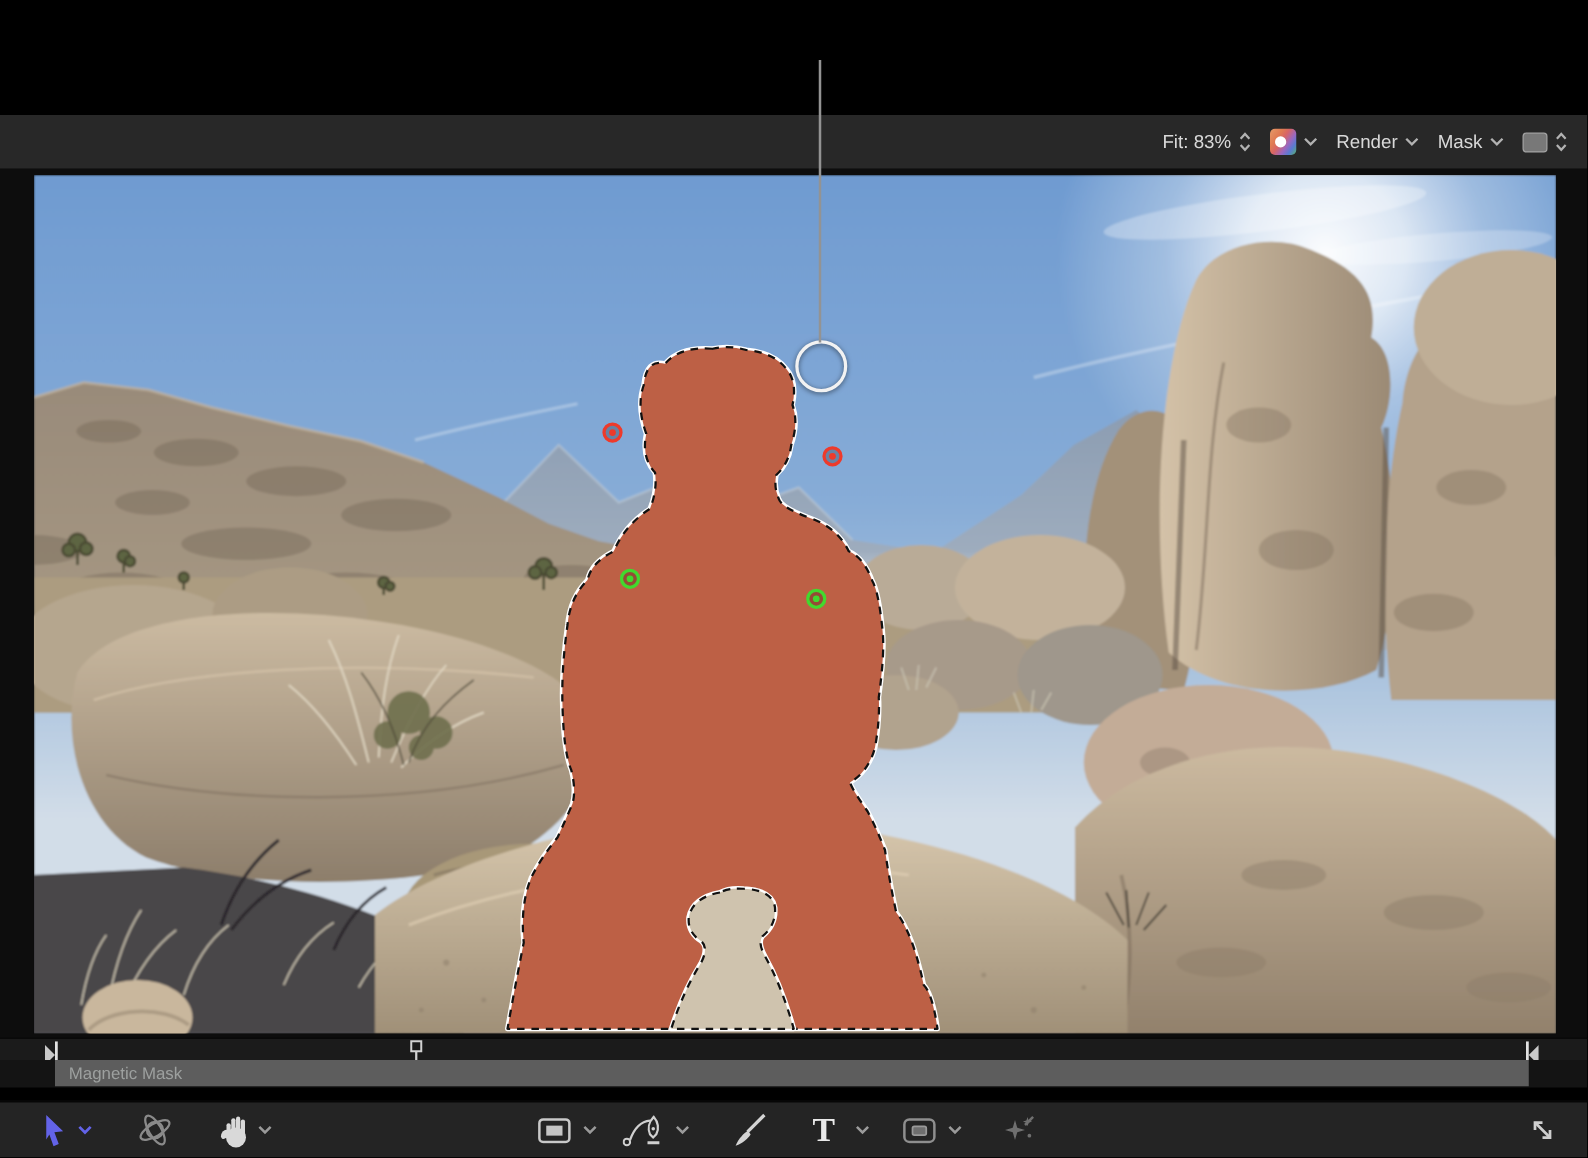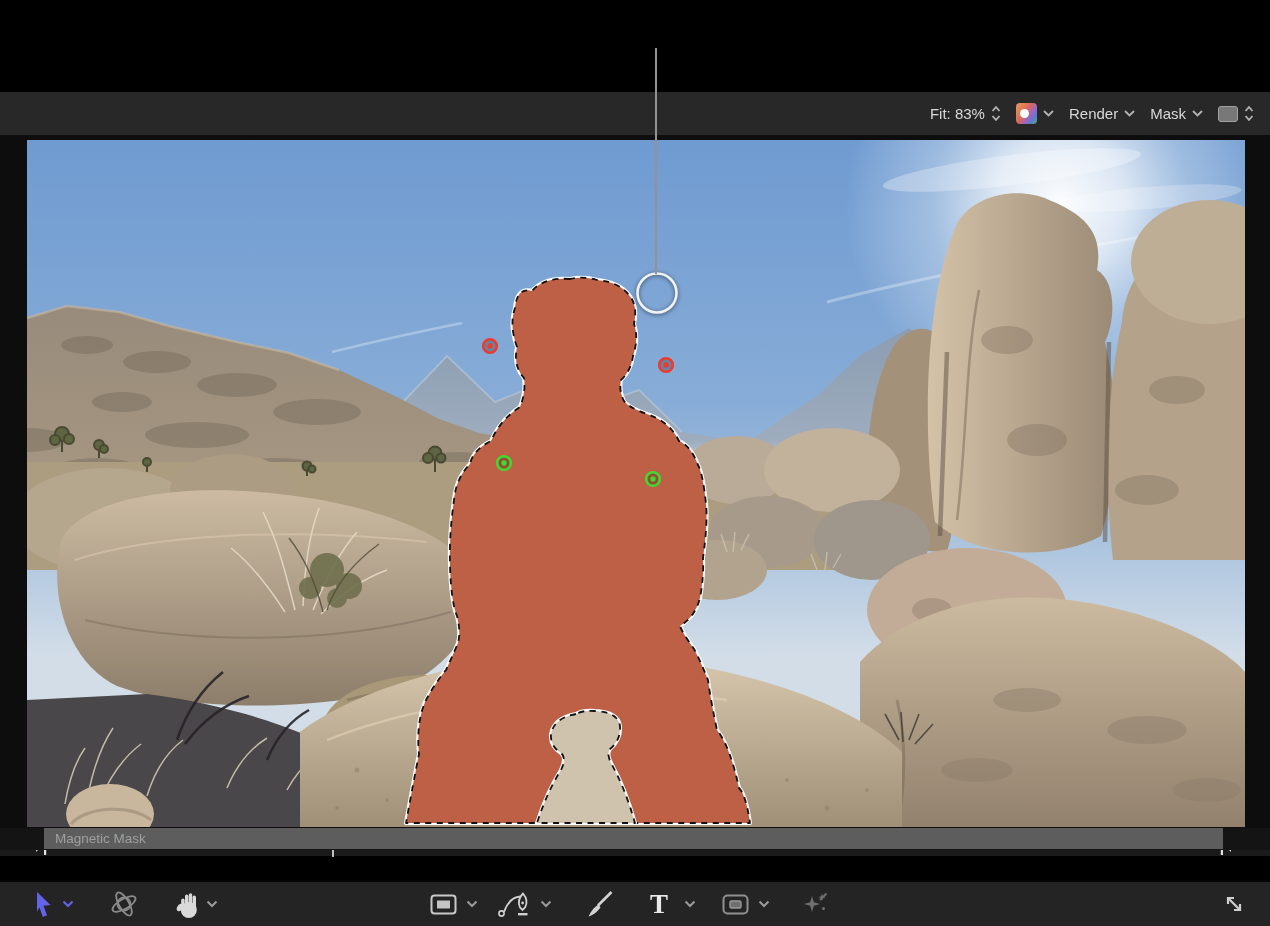--- a/index.html
+++ b/index.html
@@ -19,21 +19,21 @@
   
   #canvas-zone{position:absolute;left:0;top:135px;width:1270px;height:695px;background:#0d0d0d;}
   #canvas{position:absolute;left:27px;top:5px;width:1218px;height:687px;background:#000;overflow:hidden;}
   #canvas svg{display:block;}
   #callout-line{position:absolute;left:655px;top:48px;width:2px;height:226px;background:#939393;z-index:40;}
   
   #ruler{position:absolute;left:0;top:830px;width:1270px;height:26px;background:#1b1b1b;
          border-top:1px solid #050505;box-sizing:border-box;}
   .marker{position:absolute;top:2px;}
   #in-marker{left:36px;} #out-marker{left:1219px;} #playhead{left:327px;top:1px;}
-  #clip-row{position:absolute;left:0;top:828px;width:1270px;height:22px;background:#141414;}
+  #clip-row{position:absolute;left:0;top:848px;width:1270px;height:22px;background:#141414;}
   #clip-bar{position:absolute;left:44px;top:0px;width:1179px;height:21px;background:#5d5d5d;}
   #clip-bar span{display:block;line-height:21px;padding-left:11px;font-size:13.5px;color:#9da09f;}
   
   #bottom-toolbar{position:absolute;left:0;top:880px;width:1270px;height:46px;background:#242424;
     border-top:2px solid #060606;box-sizing:border-box;}
   .tool{position:absolute;top:0;height:44px;display:flex;align-items:center;}
   .ttext{font-family:"Liberation Serif",serif;font-size:27px;font-weight:bold;color:#e9e9e9;line-height:44px;}
 </style>
 </head>
 <body>

